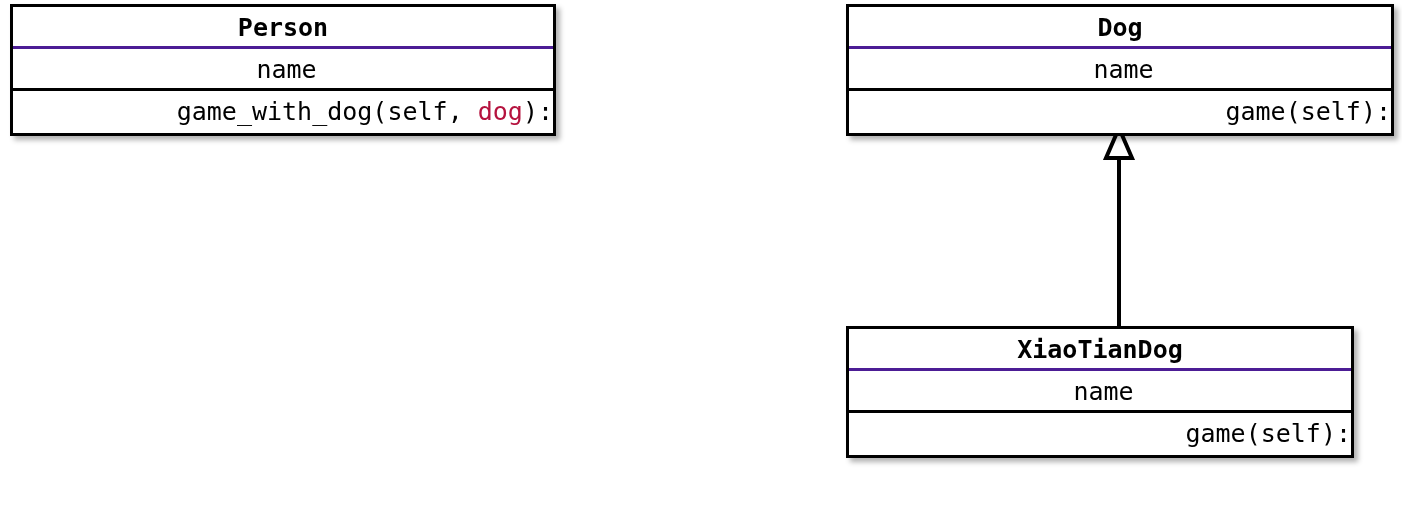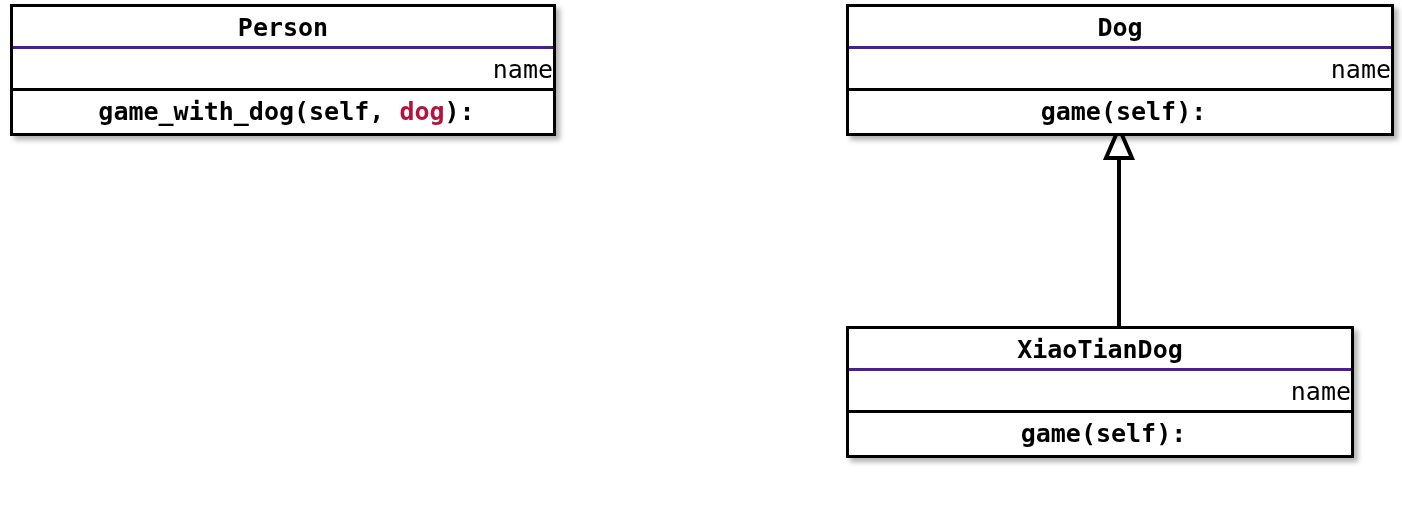--- a/index.html
+++ b/index.html
@@ -35,30 +35,30 @@
 
   .uml-title {
     text-align: center;
     font-weight: bold;
     font-size: 25px;
     letter-spacing: 0px;
     border-bottom: 3px solid #4c1d95;
   }
 
   .uml-attr {
-    text-align: right;
+    text-align: center;
     font-weight: normal;
     font-size: 25px;
     padding-left: 7px;
     border-bottom: 3px solid #000000;
   }
 
   .uml-method {
-    text-align: center;
-    font-weight: bold;
+    text-align: right;
+    font-weight: normal;
     font-size: 25px;
     padding-left: 7px;
   }
 
   .param-highlight {
     color: #b5123e;
   }
 
   
   .generalization {

